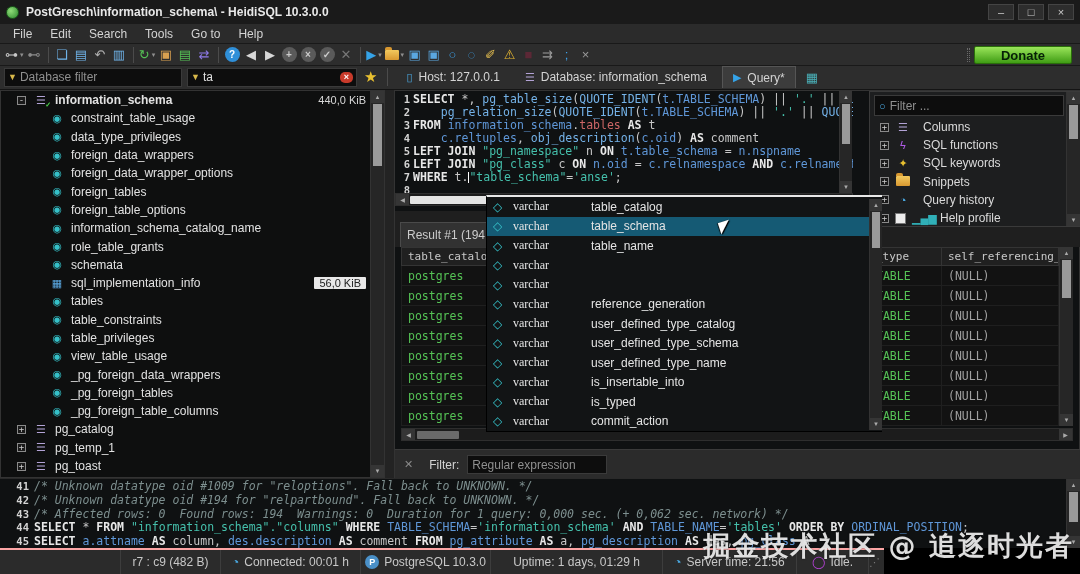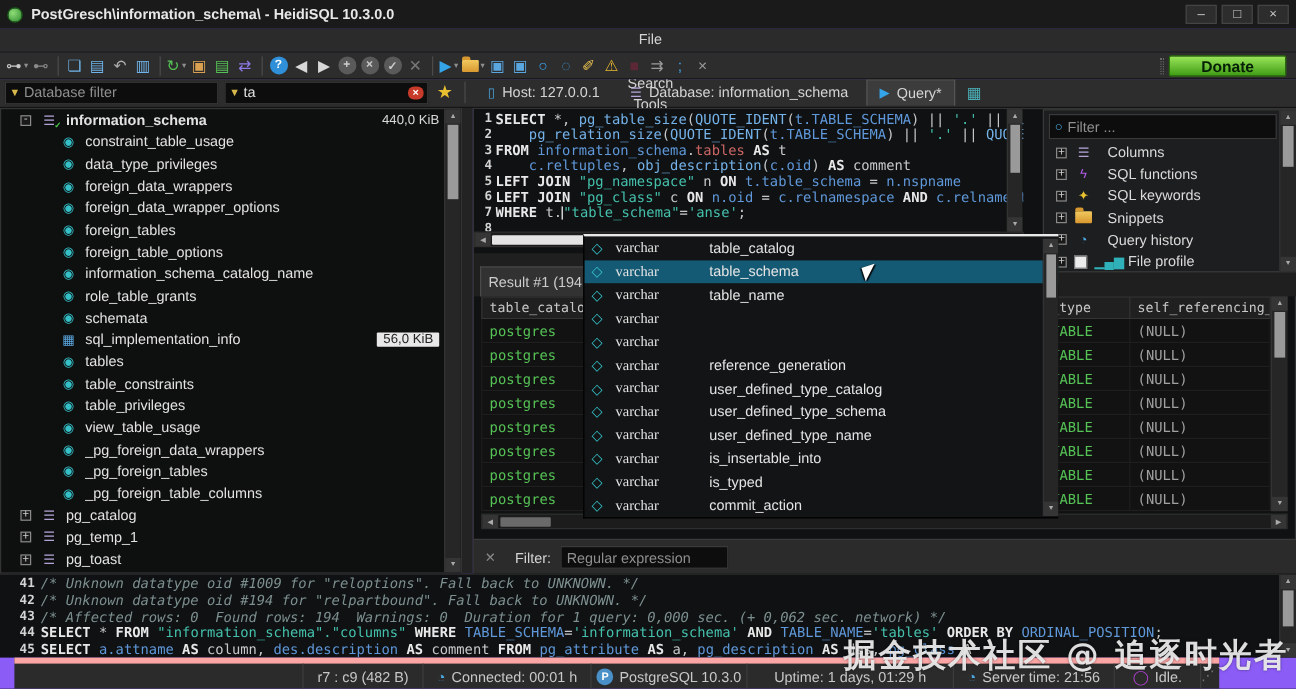--- a/index.html
+++ b/index.html
@@ -1,28 +1,28 @@
 <!DOCTYPE html>
 <html><head>
 <meta charset="utf-8">
 <style>
   * { margin:0; padding:0; box-sizing:border-box; }
   html,body { width:1080px; height:574px; overflow:hidden; }
   body { background:#1f1f1f; font-family:"Liberation Sans",sans-serif; position:relative; color:#d0d0d0; }
-  #app { position:absolute; inset:0; background:#8b5cf6; }
+  #app { position:absolute; inset:0; background:#000000; }
 
   
   .titlebar { height:24px; background:#1a1a1a; display:flex; align-items:center; padding:0 6px; gap:7px; }
   .app-logo { width:13px; height:13px; border-radius:50%; background:radial-gradient(circle at 35% 35%, #8fdc78, #2d8a2d); border:1px solid #1c5c1c; }
   .title-text { font-size:12px; font-weight:bold; color:#e8e8e8; }
   .win-btns { margin-left:auto; display:flex; gap:4px; }
   .win-btn { width:26px; height:16px; display:flex; align-items:center; justify-content:center; color:#cccccc; font-size:11px; background:#2d2d2d; border:1px solid #444; }
 
   
-  .menubar { height:20px; background:#2b2b2b; display:flex; align-items:center; padding-left:4px; border-bottom:1px solid #191919;flex-direction:column; }
+  .menubar { height:20px; background:#2b2b2b; display:flex; align-items:center; padding-left:4px; border-bottom:1px solid #191919; }
   .menu-item { color:#d4d4d4; font-size:12px; padding:2px 9px; }
 
   
   .toolbar { height:22px; background:#2d2d2d; display:flex; align-items:center; padding:0 4px; position:relative; border-bottom:1px solid #191919; }
   #toolbar-icons { display:flex; align-items:center; }
   .tb-icon { height:19px; min-width:19px; display:flex; align-items:center; justify-content:center; font-size:13px; padding:0 1px; }
   .tb-icon .bgc { width:15px; height:15px; border-radius:50%; display:flex; align-items:center; justify-content:center; font-size:10px; font-weight:bold; }
   .tb-caret { font-size:7px; color:#8f8f8f; margin-left:2px; }
   .tb-sep { width:1px; height:16px; background:#4b4b4b; margin:0 4px; }
   .ic-folder { width:14px; height:10px; background:linear-gradient(#f2c95e,#d89830); border-radius:1px; position:relative; display:inline-block; }
@@ -121,21 +121,21 @@
   
   #mouse-cursor { position:absolute; left:324px; top:126px; z-index:20; color:#ffffff; font-size:15px; transform:rotate(-18deg); text-shadow:1px 1px 1px #000, -1px 0 1px #000; }
 
   
   #log { position:absolute; top:478px; left:0; width:1080px; height:70px; display:flex; background:#0f1112; border-top:1px solid #2a2a2a; overflow:hidden; }
   #log-gutter { width:34px; text-align:right; padding:1px 5px 0 0; color:#d4d4d4; font:bold 10.5px "DejaVu Sans Mono",monospace; line-height:13.8px; }
   #log-code { flex:1; padding-top:1px; overflow:hidden; }
   .log-line { white-space:pre; font:11.5px "DejaVu Sans Mono",monospace; line-height:13.8px; }
 
   
-  #statusbar { position:absolute; top:548px; left:12px; width:1004px; height:26px; background:#2b2b2b; border-top:5px solid #fca5a5; display:flex; align-items:stretch; }
+  #statusbar { position:absolute; top:548px; left:0; width:884px; height:26px; background:#2b2b2b; border-top:2px solid #fca5a5; display:flex; align-items:stretch; }
   .sb-spacer { width:252px; border-right:1px solid #3d3d3d; }
   .sb-seg { display:flex; align-items:center; justify-content:center; gap:5px; font-size:12px; color:#c8c8c8; border-right:1px solid #3d3d3d; white-space:nowrap; }
   .sb-ic { font-size:12px; }
   .pg-badge { width:14px; height:14px; border-radius:50%; background:#4a90c8; color:#fff; font-size:9px; font-weight:bold; display:flex; align-items:center; justify-content:center; }
   .grip { margin-left:auto; margin-right:4px; align-self:center; color:#777; font-size:11px; }
 
   
   #watermark { position:absolute; right:6px; bottom:10px; z-index:30; font-size:27px; font-weight:bold; letter-spacing:2px; color:rgba(240,240,240,0.92); font-family:"DejaVu Sans",sans-serif; text-shadow:0 0 2px rgba(0,0,0,0.5); }
 </style>
 </head>
@@ -595,21 +595,21 @@
             </div>
             <div class="rp-row">
               <span class="expander" style="margin-right: 0px;">+</span>
               <span class="t-ic" style="color: rgb(74, 168, 224); font-size: 11px;">◔</span>
               <span>Query history</span>
             </div>
             <div class="rp-row">
               <span class="expander" style="margin-right: 0px;">+</span>
               <span class="checkbox"></span>
               <span class="t-ic" style="color: rgb(48, 176, 184); font-size: 11px;">▁▄▆</span>
-              <span>File profile</span>
+              <span>Help profile</span>
             </div>
           </div>
         <div class="vscroll" style="right:0;top:0;bottom:0;width:14px">
             <div class="scroll-btn">▲</div>
             <div class="scroll-thumb" style="height: 34px;"></div>
             <div class="scroll-btn bottom">▼</div>
           </div>
       </div>
 
       <div id="query-filter-bar">

